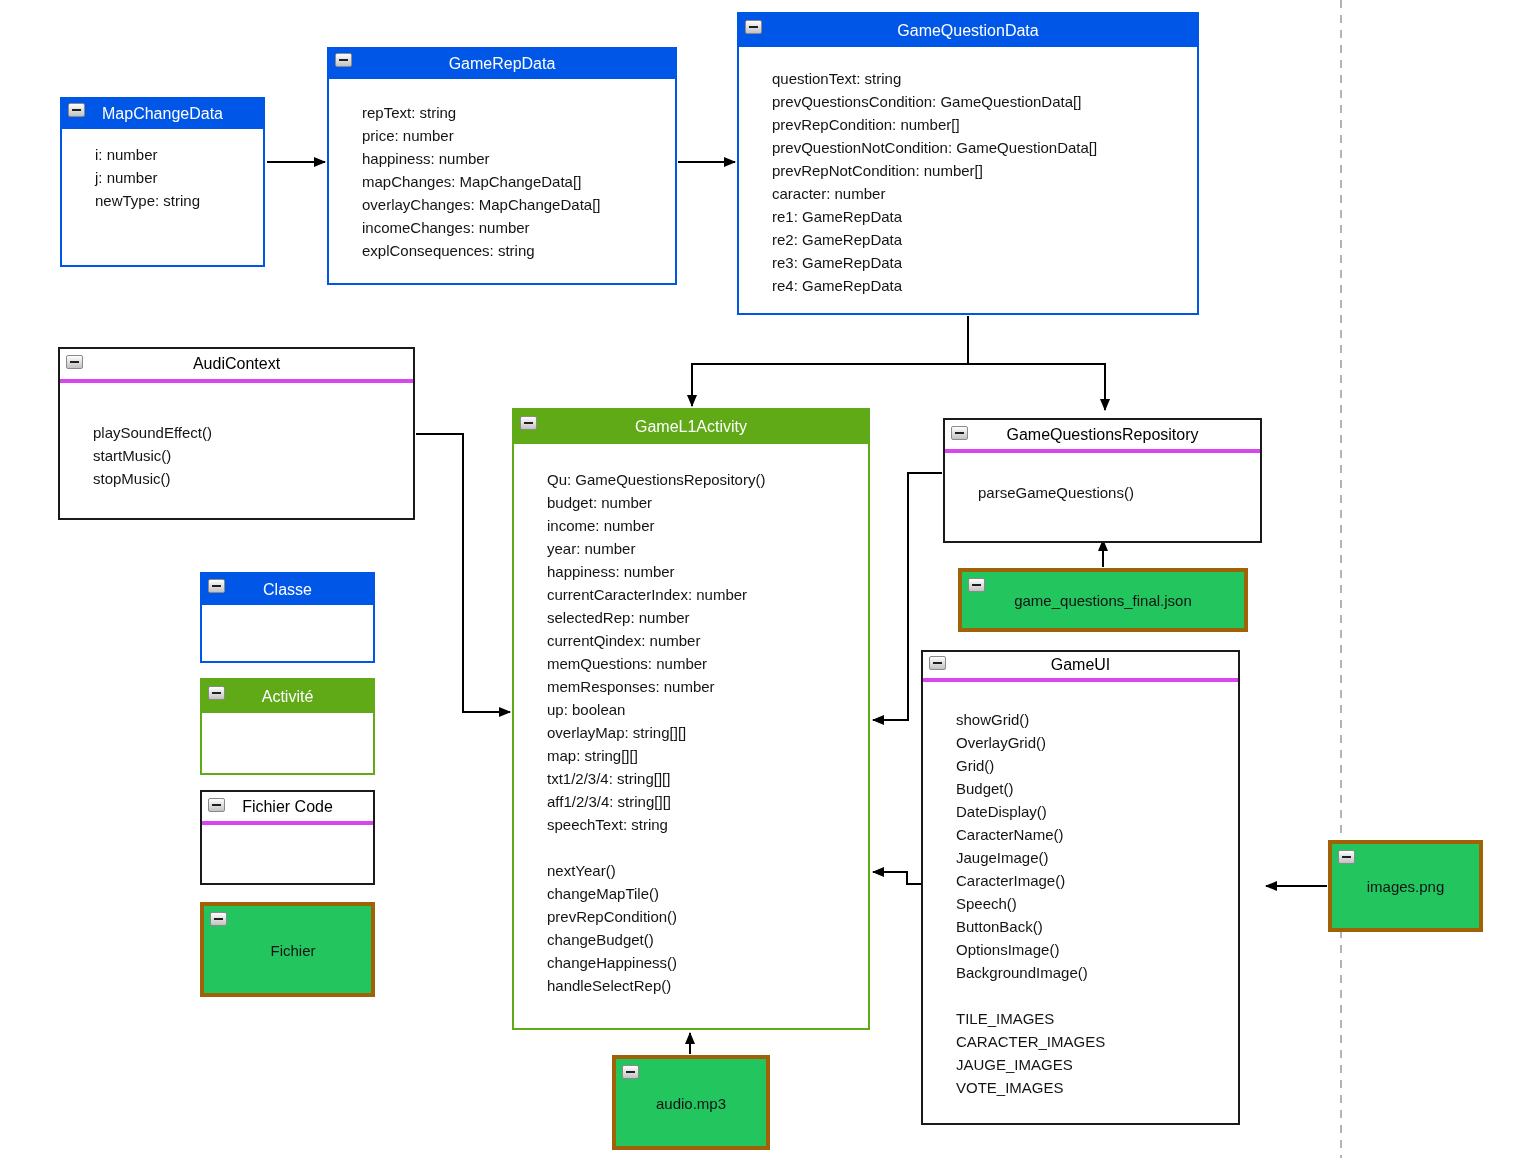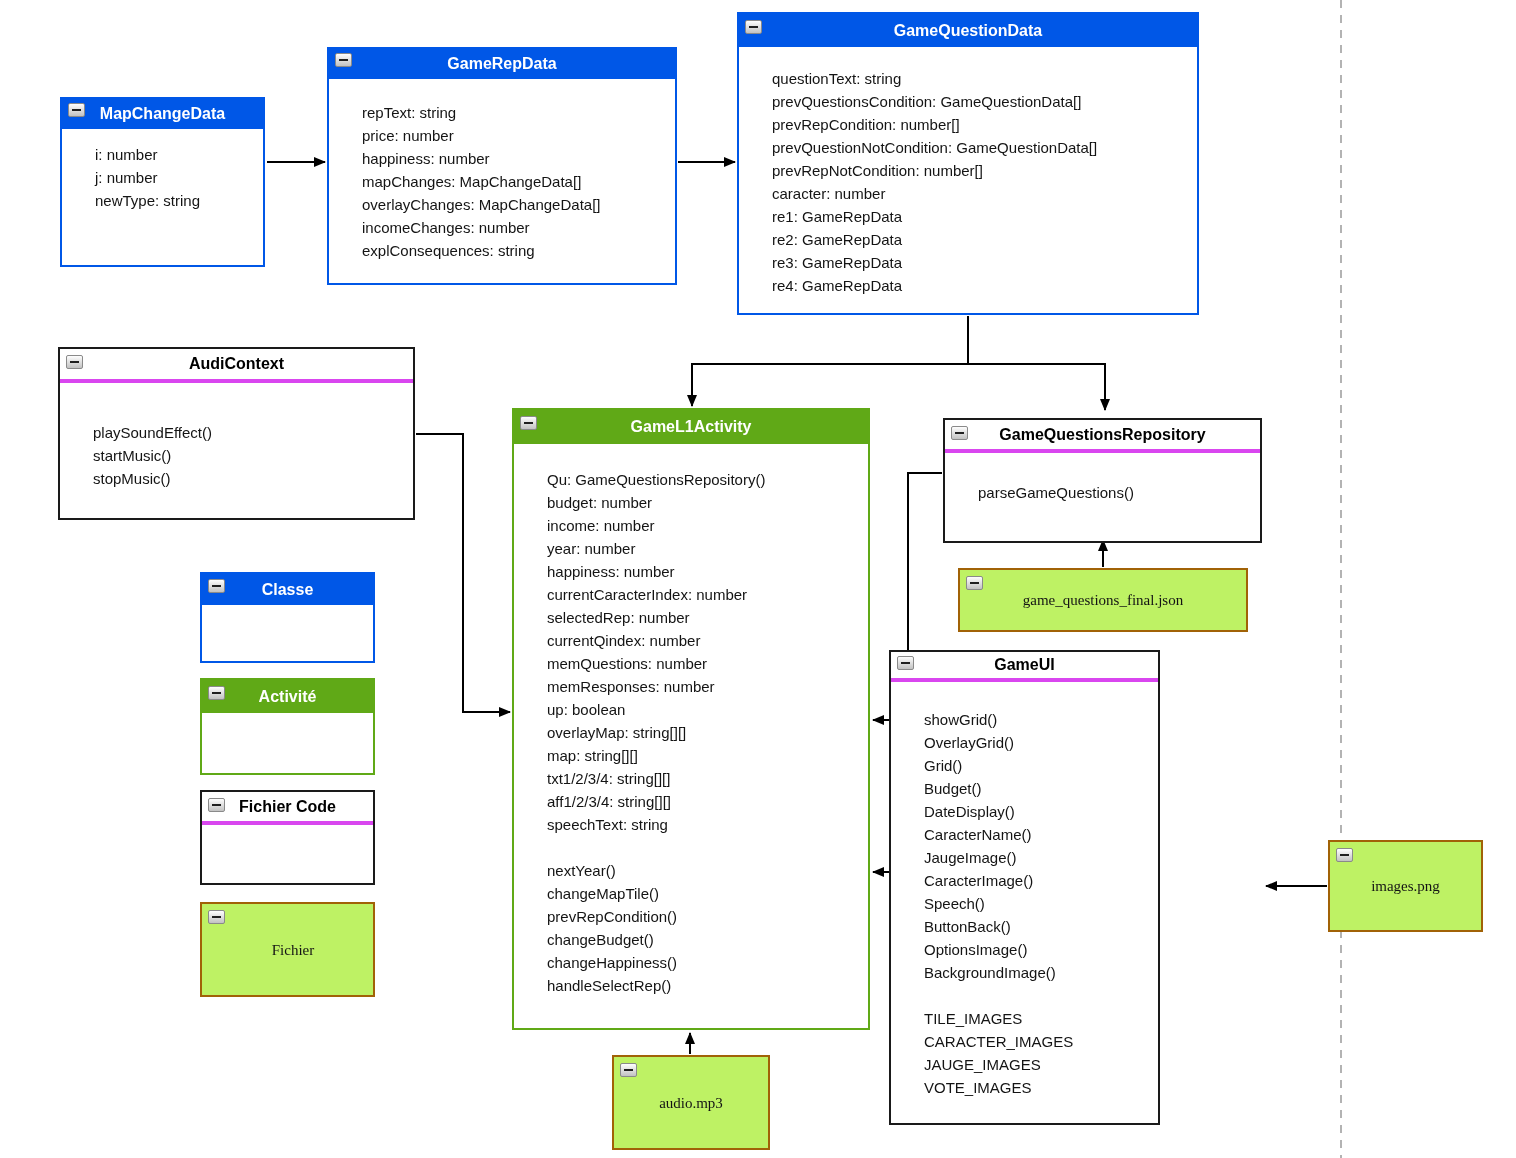--- a/index.html
+++ b/index.html
@@ -7,37 +7,37 @@
     width:1516px;height:1158px;position:relative;background:#ffffff;
     font-family:"Liberation Sans","DejaVu Sans",sans-serif;overflow:hidden;
   }
   #connectors{position:absolute;left:0;top:0;width:1516px;height:1158px;z-index:1;}
   .uml-box{position:absolute;background:#fff;border:2px solid #000;box-sizing:border-box;z-index:2;}
   .b-blue{border-color:#0057e7;}
   .b-green{border-color:#60a917;}
   .b-black{border-color:#1a1a1a;}
   .uml-header{
     position:relative;height:32px;display:flex;align-items:center;justify-content:center;
-    font-weight:bold;font-size:16px;box-sizing:border-box;white-space:nowrap;
+    font-weight:normal;font-size:16px;box-sizing:border-box;white-space:nowrap;
   }
   .h-blue{background:#0057e7;color:#ffffff;}
   .h-green{background:#60a917;color:#ffffff;}
   .h-white{background:#ffffff;color:#000000;border-bottom:4px solid #d946ef;}
   .uml-body{font-size:15px;color:#141414;margin-left:20px;}
   .member-line{padding-left:13px;line-height:23px;white-space:nowrap;}
   .collapse{
     position:absolute;left:6px;top:6px;width:17px;height:14px;
     background:linear-gradient(#fefefe,#c2c2c2);border:1px solid #8a8a8a;
     border-radius:2px;box-sizing:border-box;z-index:3;
   }
   .collapse::after{
     content:"";position:absolute;left:3px;right:3px;top:50%;margin-top:-1px;
     height:2px;background:#1f1f1f;
   }
-  .file-box{position:absolute;background:#bef264;border:2px solid #a16207;box-sizing:border-box;z-index:2;font-family:Liberation Serif, serif;}
+  .file-box{position:absolute;background:#22c55e;border:4px solid #a16207;box-sizing:border-box;z-index:2;}
   .file-label{
     position:absolute;left:0;right:0;top:50%;transform:translateY(-50%);
     text-align:center;font-size:15px;color:#141414;white-space:nowrap;
   }
   .file-label.left{text-align:center;padding-left:11px;}
 </style>
 </head>
 <body>
 
 <svg id="connectors" viewBox="0 0 1516 1158" xmlns="http://www.w3.org/2000/svg">
@@ -160,21 +160,21 @@
   <div class="uml-body" style="padding-top:28px">
       <div class="member-line">parseGameQuestions()</div>
     </div>
 </div>
 
 <div class="file-box" style="left:958px;top:568px;width:290px;height:64px">
   <span class="collapse"></span>
   <div class="file-label">game_questions_final.json</div>
 </div>
 
-<div class="uml-box b-black" style="left:889px;top:650px;width:271px;height:475px">
+<div class="uml-box b-black" style="left:921px;top:650px;width:319px;height:475px">
   <div class="uml-header h-white" style="height:30px">
     <span class="collapse" style="top:4px"></span>
     <span>GameUI</span>
   </div>
   <div class="uml-body" style="padding-top:26px">
       <div class="member-line">showGrid()</div>
       <div class="member-line">OverlayGrid()</div>
       <div class="member-line">Grid()</div>
       <div class="member-line">Budget()</div>
       <div class="member-line">DateDisplay()</div>

